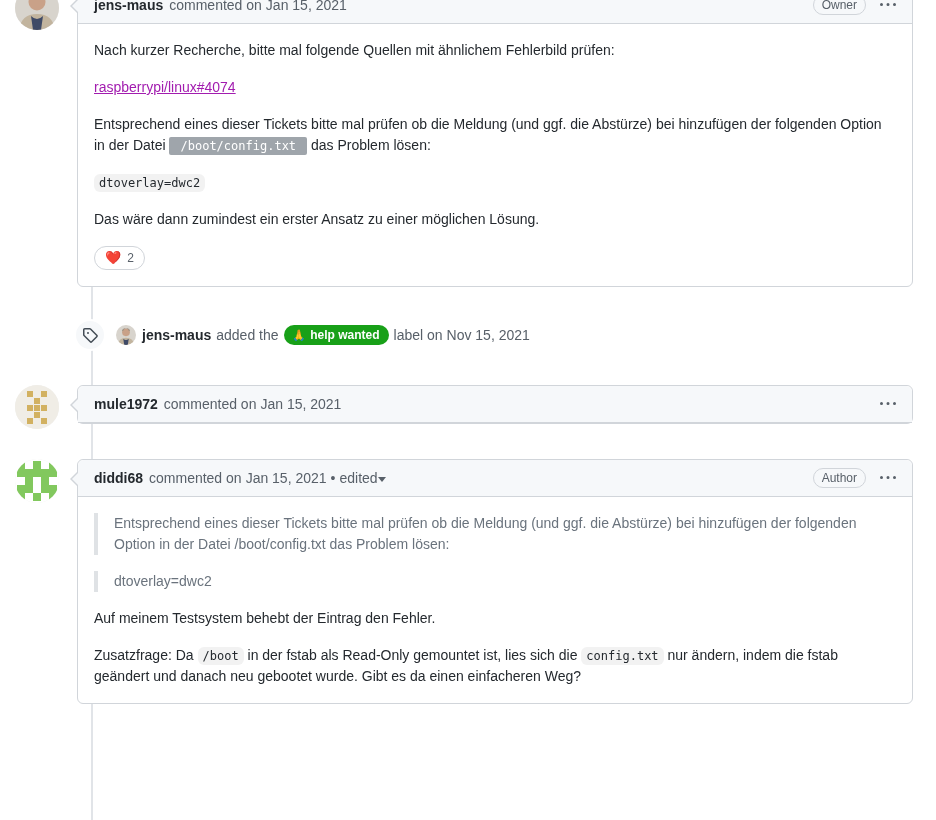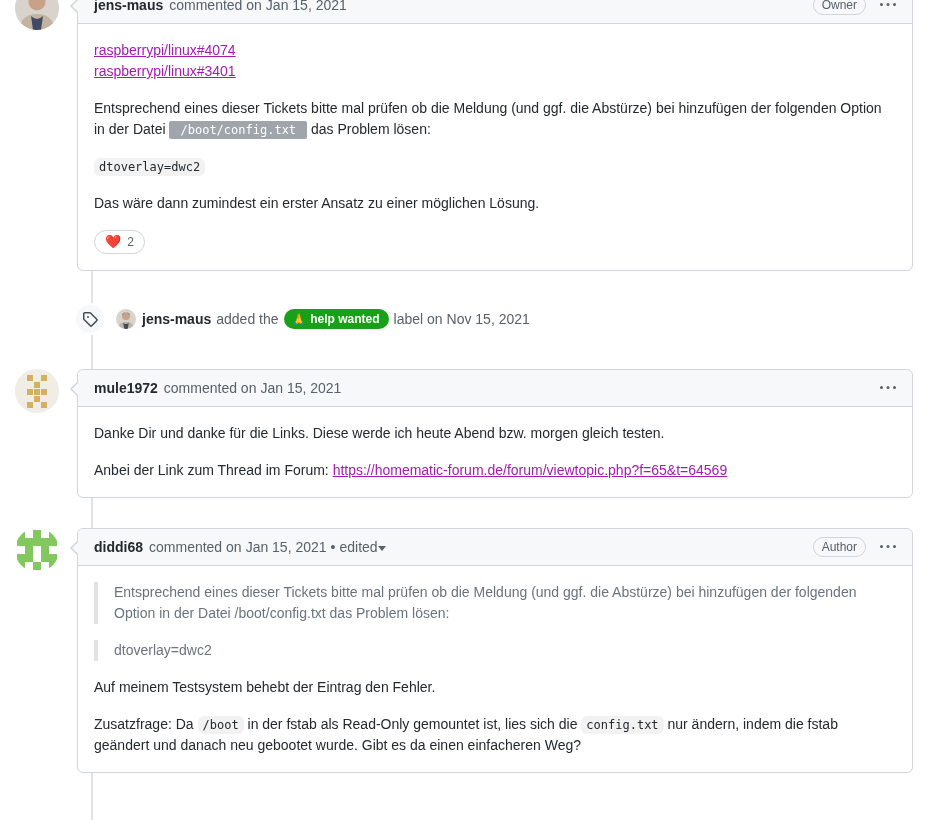--- a/index.html
+++ b/index.html
@@ -145,23 +145,23 @@
       <a class="link" style="color:#586069;text-decoration:none;">Jan 15, 2021</a>
       <span class="hdr-spacer"></span>
       <span class="badge">Owner</span>
       <span class="kebab">
         <svg width="16" height="16" viewBox="0 0 16 16" fill="currentColor">
           <path d="M8 9a1.5 1.5 0 100-3 1.5 1.5 0 000 3zM1.5 9a1.5 1.5 0 100-3 1.5 1.5 0 000 3zm13 0a1.5 1.5 0 100-3 1.5 1.5 0 000 3z"></path>
         </svg>
       </span>
     </div>
     <div class="c-body">
+      <p>Nach kurzer Recherche, bitte mal folgende Quellen mit ähnlichem Fehlerbild prüfen:</p>
       <p>
         <a class="link link-block">raspberrypi/linux#4074</a>
-        <a class="link link-block">raspberrypi/linux#3401</a>
       </p>
       <p>
         <span>Entsprechend eines dieser Tickets bitte mal prüfen ob die Meldung (und ggf. die Abstürze) bei hinzufügen der folgenden Option in der Datei</span>
         <code class="code-selected">/boot/config.txt</code>
         <span>das Problem lösen:</span>
       </p>
       <p>
         <code class="inline-code">dtoverlay=dwc2</code>
       </p>
       <p>Das wäre dann zumindest ein erster Ansatz zu einer möglichen Lösung.</p>
@@ -226,27 +226,20 @@
       <span class="c-author">mule1972</span>
       <span>commented on</span>
       <a class="link" style="color:#586069;text-decoration:none;">Jan 15, 2021</a>
       <span class="hdr-spacer"></span>
       <span class="kebab">
         <svg width="16" height="16" viewBox="0 0 16 16" fill="currentColor">
           <path d="M8 9a1.5 1.5 0 100-3 1.5 1.5 0 000 3zM1.5 9a1.5 1.5 0 100-3 1.5 1.5 0 000 3zm13 0a1.5 1.5 0 100-3 1.5 1.5 0 000 3z"></path>
         </svg>
       </span>
     </div>
-    <div class="c-body">
-      <p>Danke Dir und danke für die Links. Diese werde ich heute Abend bzw. morgen gleich testen.</p>
-      <p>
-        <span>Anbei der Link zum Thread im Forum:</span>
-        <a class="link">https://homematic-forum.de/forum/viewtopic.php?f=65&amp;t=64569</a>
-      </p>
-    </div>
   </div>
 </div>
 
 <div class="item comment-row">
   <div class="avatar-col">
     <div class="avatar">
       <svg viewBox="0 0 44 44">
         <rect width="44" height="44" fill="#ffffff"></rect>
         <g fill="#82c85e">
           <rect x="2" y="2" width="8" height="8"></rect>

